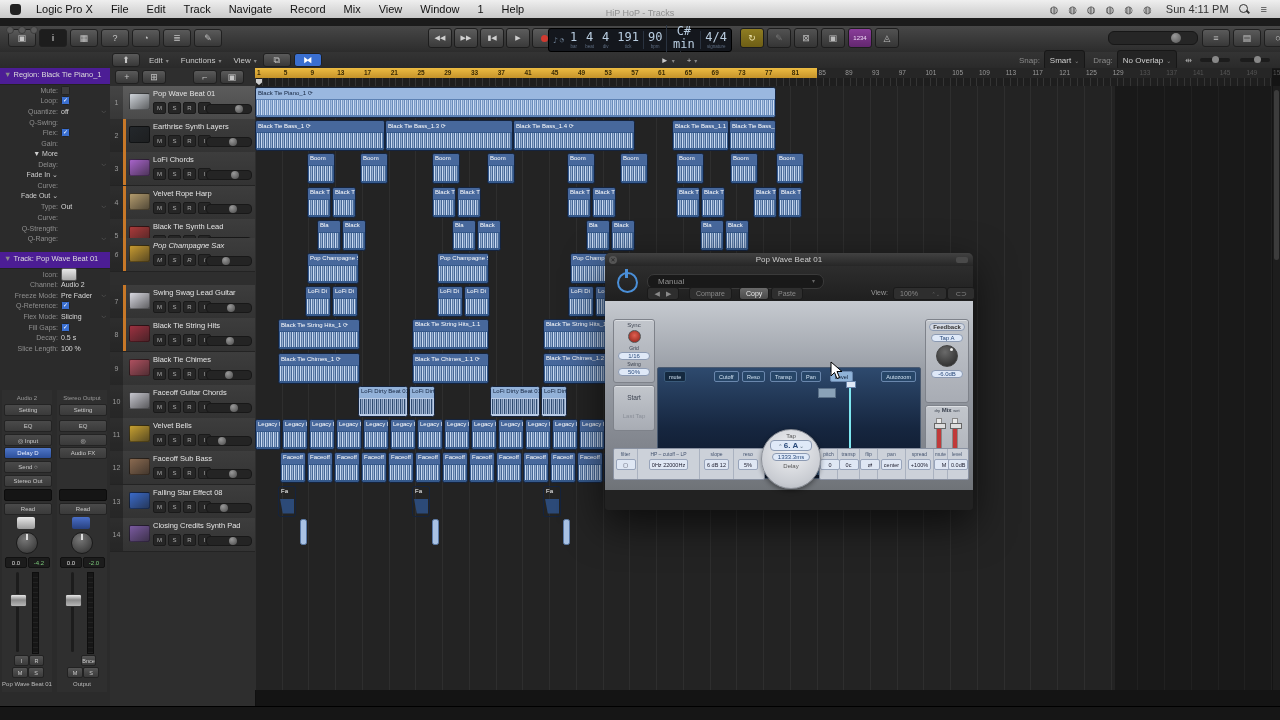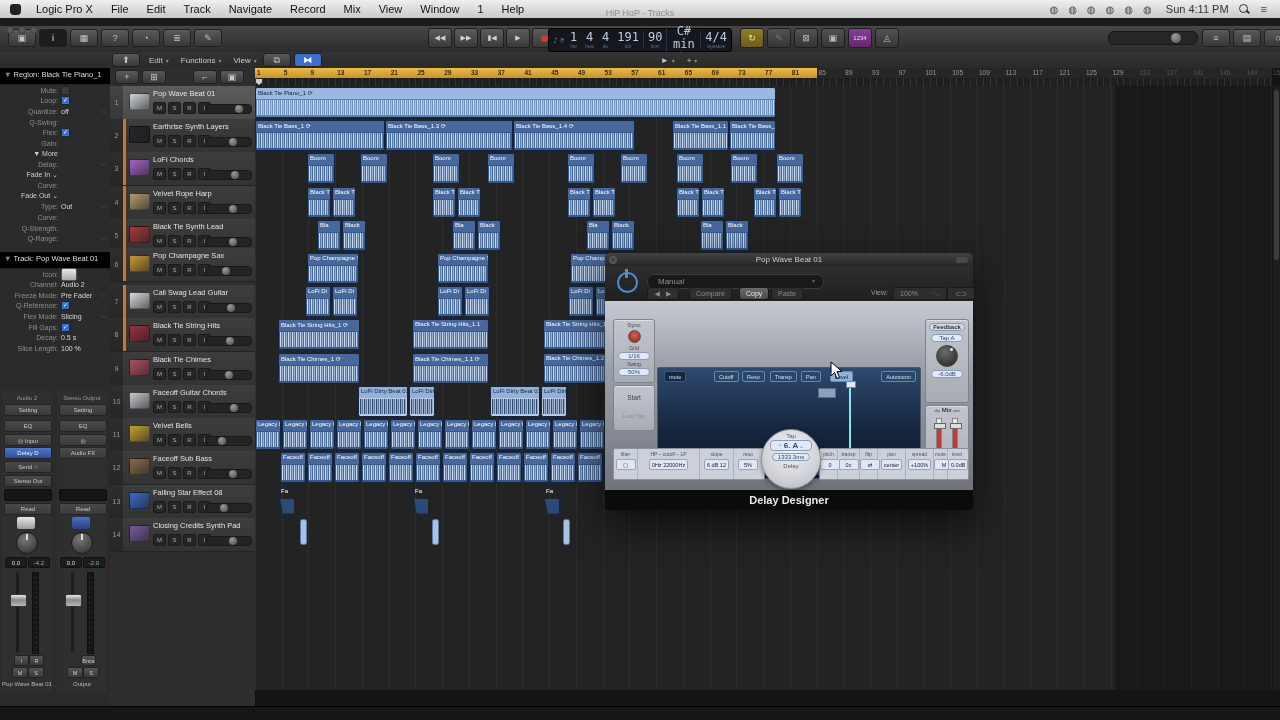--- a/index.html
+++ b/index.html
@@ -33,21 +33,21 @@
   .mbtn.count{background:linear-gradient(#8a3d9a,#63276f);color:#f0d8f8;font-size:6px}
   #mastervol{left:1108px;top:31px;width:88px;height:12px;background:#262626;border:1px solid #171717;border-radius:6px}
   #mastervol .kn{position:absolute;left:62px;top:1px;width:10px;height:10px;border-radius:50%;background:radial-gradient(circle at 35% 30%,#9a9a9a,#555)}
   
   #subbar{left:0;top:52px;width:1280px;height:16px;background:linear-gradient(#343434,#2a2a2a);border-bottom:1px solid #191919;color:#b9b9b9;font-size:8px}
   .menu-d{display:inline-flex;align-items:center;padding:0 6px;height:16px;color:#c9c9c9}
   .menu-d .car{font-size:6px;color:#8a8a8a;margin-left:3px}
   .pill{background:#242424;border:1px solid #171717;border-radius:3px;padding:1px 5px;color:#cfcfcf}
   
   #inspector{left:0;top:68px;width:110px;height:638px;background:#2b2b2b;border-right:1px solid #1a1a1a}
-  .insp-title{height:12px;font-size:7.5px;color:#ddd;padding:2px 4px;background:#000000;border-bottom:1px solid #222}
+  .insp-title{height:12px;font-size:7.5px;color:#ddd;padding:2px 4px;background:#4c1d95;border-bottom:1px solid #222}
   .irow{height:10.6px;display:flex;align-items:center;font-size:7px}
   .irow .lab{width:58px;text-align:right;color:#8f8f8f;padding-right:3px;white-space:nowrap}
   .irow .val{color:#d8d8d8;white-space:nowrap}
   .irow .lab.em{color:#cfcfcf}
   .chk{width:7px;height:7px;border-radius:1.5px;background:#3c3c3c;border:1px solid #222;margin-right:2px;display:inline-block}
   .chk.on{background:#3a6fd0;color:#fff;font-size:6px;line-height:7px;text-align:center}
   .stp{margin-left:auto;margin-right:4px;color:#777;font-size:6px}
   
   .strip{position:absolute;width:50px;background:#2f2f2f}
   .srow{position:absolute;left:2px;width:46px;height:10px;background:linear-gradient(#4a4a4a,#3a3a3a);border:1px solid #232323;border-radius:2px;color:#c9c9c9;font-size:6px;display:flex;align-items:center;justify-content:center;white-space:nowrap}
@@ -259,20 +259,39 @@
     <div style="margin-left:330px;display:flex;align-items:center">
       <div class="menu-d">
           <span>►</span>
           <span class="car">▾</span>
         </div>
       <div class="menu-d">
           <span>+</span>
           <span class="car">▾</span>
         </div>
     </div>
+    <div style="margin-left:auto;display:flex;align-items:center;padding-right:10px">
+      <span style="color:#8a8a8a">Snap:</span>
+      <div class="menu-d pill" style="margin:0 8px 0 4px">
+          <span>Smart</span>
+          <span class="car">⌄</span>
+        </div>
+      <span style="color:#8a8a8a">Drag:</span>
+      <div class="menu-d pill" style="margin:0 8px 0 4px">
+          <span>No Overlap</span>
+          <span class="car">⌄</span>
+        </div>
+      <div style="color:#aaa;margin-right:8px">⇹</div>
+      <div style="width:30px;height:4px;background:#1c1c1c;border-radius:2px;position:relative;margin-right:10px">
+          <span style="position:absolute;left:12px;top:-2px;width:7px;height:7px;border-radius:50%;background:#888"></span>
+        </div>
+      <div style="width:30px;height:4px;background:#1c1c1c;border-radius:2px;position:relative">
+          <span style="position:absolute;left:14px;top:-2px;width:7px;height:7px;border-radius:50%;background:#888"></span>
+        </div>
+    </div>
   </div>
 </div>
 
 <div id="inspector" class="abs">
   <div class="insp-title"><span style="color:#8a8a8a">▼ </span><span>Region: Black Tie Piano_1</span></div>
   <div id="region-rows">
       <div class="irow">
         <div class="lab">Mute:</div>
         <div class="chk"></div>
       </div>
@@ -488,40 +507,40 @@
         <div class="msri">
           <div>M</div>
           <div>S</div>
           <div>R</div>
           <div>I</div>
         </div>
         <div class="tvol">
           <div class="kn" style="left: 22px;"></div>
         </div>
       </div>
-      <div class="trow" style="top: 162px;">
+      <div class="trow" style="top: 152px; font-style: italic;">
         <div class="tnum">6</div>
         <div class="grp"></div>
         <div class="ticon" style="background: linear-gradient(145deg, rgb(198, 154, 49), rgb(26, 26, 26) 160%);"></div>
         <div class="tname">Pop Champagne Sax</div>
         <div class="msri">
           <div>M</div>
           <div>S</div>
           <div>R</div>
           <div>I</div>
         </div>
         <div class="tvol">
           <div class="kn" style="left: 15px;"></div>
         </div>
       </div>
       <div class="trow" style="top: 199.284px;">
         <div class="tnum">7</div>
         <div class="grp"></div>
         <div class="ticon" style="background: linear-gradient(145deg, rgb(216, 216, 224), rgb(26, 26, 26) 160%);"></div>
-        <div class="tname">Cali Swag Lead Guitar</div>
+        <div class="tname">Swing Swag Lead Guitar</div>
         <div class="msri">
           <div>M</div>
           <div>S</div>
           <div>R</div>
           <div>I</div>
         </div>
         <div class="tvol">
           <div class="kn" style="left: 20px;"></div>
         </div>
       </div>
@@ -1205,20 +1224,19 @@
         </div>
       </div>
 
     <div id="tapcircle">
       <div style="text-align:center;font-size:6px;color:#555;margin-top:3px">Tap</div>
       <div class="lcdpill" style="margin:1px 8px;font-size:8px;font-weight:bold"><span style="font-size:5px;color:#789">⌃ </span><span>6. A</span><span style="font-size:5px;color:#789"> ⌄</span></div>
       <div class="lcdpill" style="margin:2px 10px">1333.3ms</div>
       <div style="text-align:center;font-size:6px;color:#555;margin-top:2px">Delay</div>
     </div>
   </div>
-  <div id="p-footer">Delay Designer</div>
 </div>
 
 <svg id="cursor" class="abs" style="left:830px;top:361px" width="13" height="19" viewBox="0 0 13 19">
   <polygon points="1,1 1,15 4.5,11.5 7,17.5 9.5,16.5 7,10.5 12,10.5" fill="#fff" stroke="#000" stroke-width="1"></polygon>
 </svg>
 
 <div id="bottombar" class="abs"></div>
 
 </body></html>

